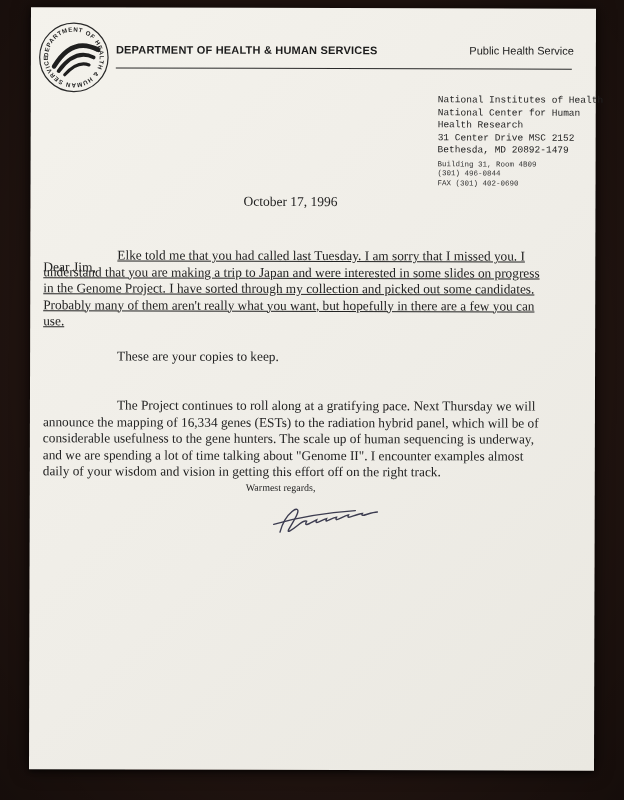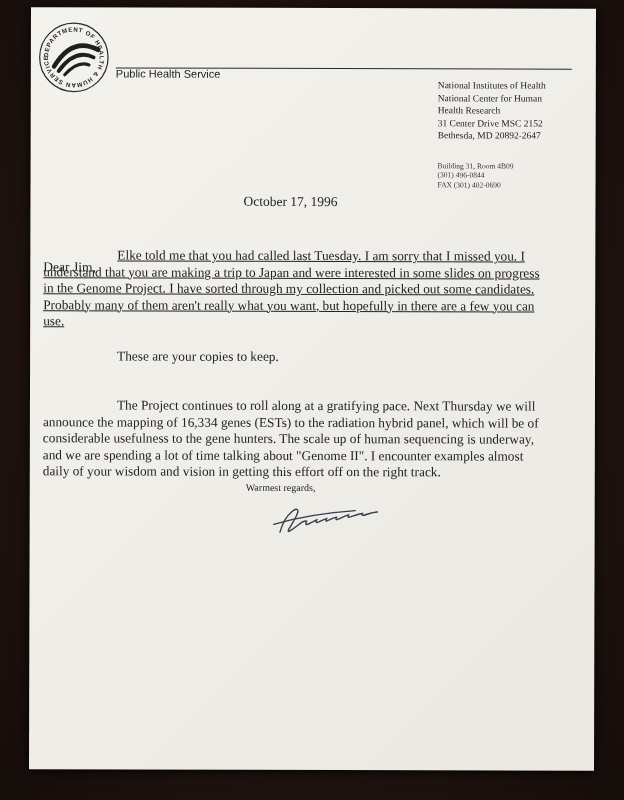--- a/index.html
+++ b/index.html
@@ -26,32 +26,32 @@
   
   .seal{
     position:absolute;left:5px;top:12px;width:76px;height:76px;
   }
   .dept-row{
     position:absolute;left:85px;top:36px;right:22px;
     display:flex;justify-content:space-between;align-items:baseline;
     font-family:"Liberation Sans", sans-serif;
   }
   .dept-title{font-size:11px;font-weight:bold;letter-spacing:.2px;color:#1b1b1b;}
-  .phs{font-size:11px;color:#1b1b1b;margin-top:24px;}
+  .phs{font-size:11px;color:#1b1b1b;}
   .head-rule{
     position:absolute;left:85px;top:60px;right:24px;
     border-top:1.5px solid #2a2a2a;height:0;
   }
   .addr{
-    position:absolute;left:407px;top:71px;width:150px;
-    font-family:Liberation Serif, serif;
+    position:absolute;left:407px;top:86px;width:150px;
+    font-family:Liberation Mono, monospace;
     font-size:9.5px;line-height:12.5px;color:#222;
   }
   .addr-small{
-    margin-top:19px;
+    margin-top:3px;
     font-size:7.5px;line-height:9.5px;color:#333;
   }
   .addr div{white-space:nowrap;}
   
   .letter{color:#232323;}
   .date{position:absolute;left:213px;top:186px;font-size:13.5px;}
   .salutation{position:absolute;left:13px;top:228px;font-size:13.5px;margin-top:24px;}
   .para{
     position:absolute;left:13px;width:504px;
     font-size:13.3px;line-height:16.5px;
@@ -80,30 +80,31 @@
     </text>
     <g fill="none" stroke="#1f1f1f" stroke-linecap="round">
       <path d="M24 62 Q48 22 82 40" stroke-width="6"></path>
       <path d="M30 68 Q52 38 76 50" stroke-width="5"></path>
       <path d="M38 73 Q55 54 70 60" stroke-width="4"></path>
       <circle cx="80" cy="39" r="3.2" fill="#1f1f1f" stroke="none"></circle>
     </g>
   </svg>
 
   <div class="dept-row">
+    <span class="dept-title">DEPARTMENT OF HEALTH &amp; HUMAN SERVICES</span>
     <span class="phs">Public Health Service</span>
   </div>
   <div class="head-rule"></div>
 
   <div class="addr">
     <div>National Institutes of Health</div>
     <div>National Center for Human</div>
     <div>Health Research</div>
     <div>31 Center Drive MSC 2152</div>
-    <div>Bethesda, MD 20892-2647</div>
+    <div>Bethesda, MD 20892-1479</div>
     <div class="addr-small">
       <div>Building 31, Room 4B09</div>
       <div>(301) 496-0844</div>
       <div>FAX (301) 402-0690</div>
     </div>
   </div>
 
   <div class="letter">
     <div class="date">October 17, 1996</div>
     <div class="salutation">Dear Jim,</div>

